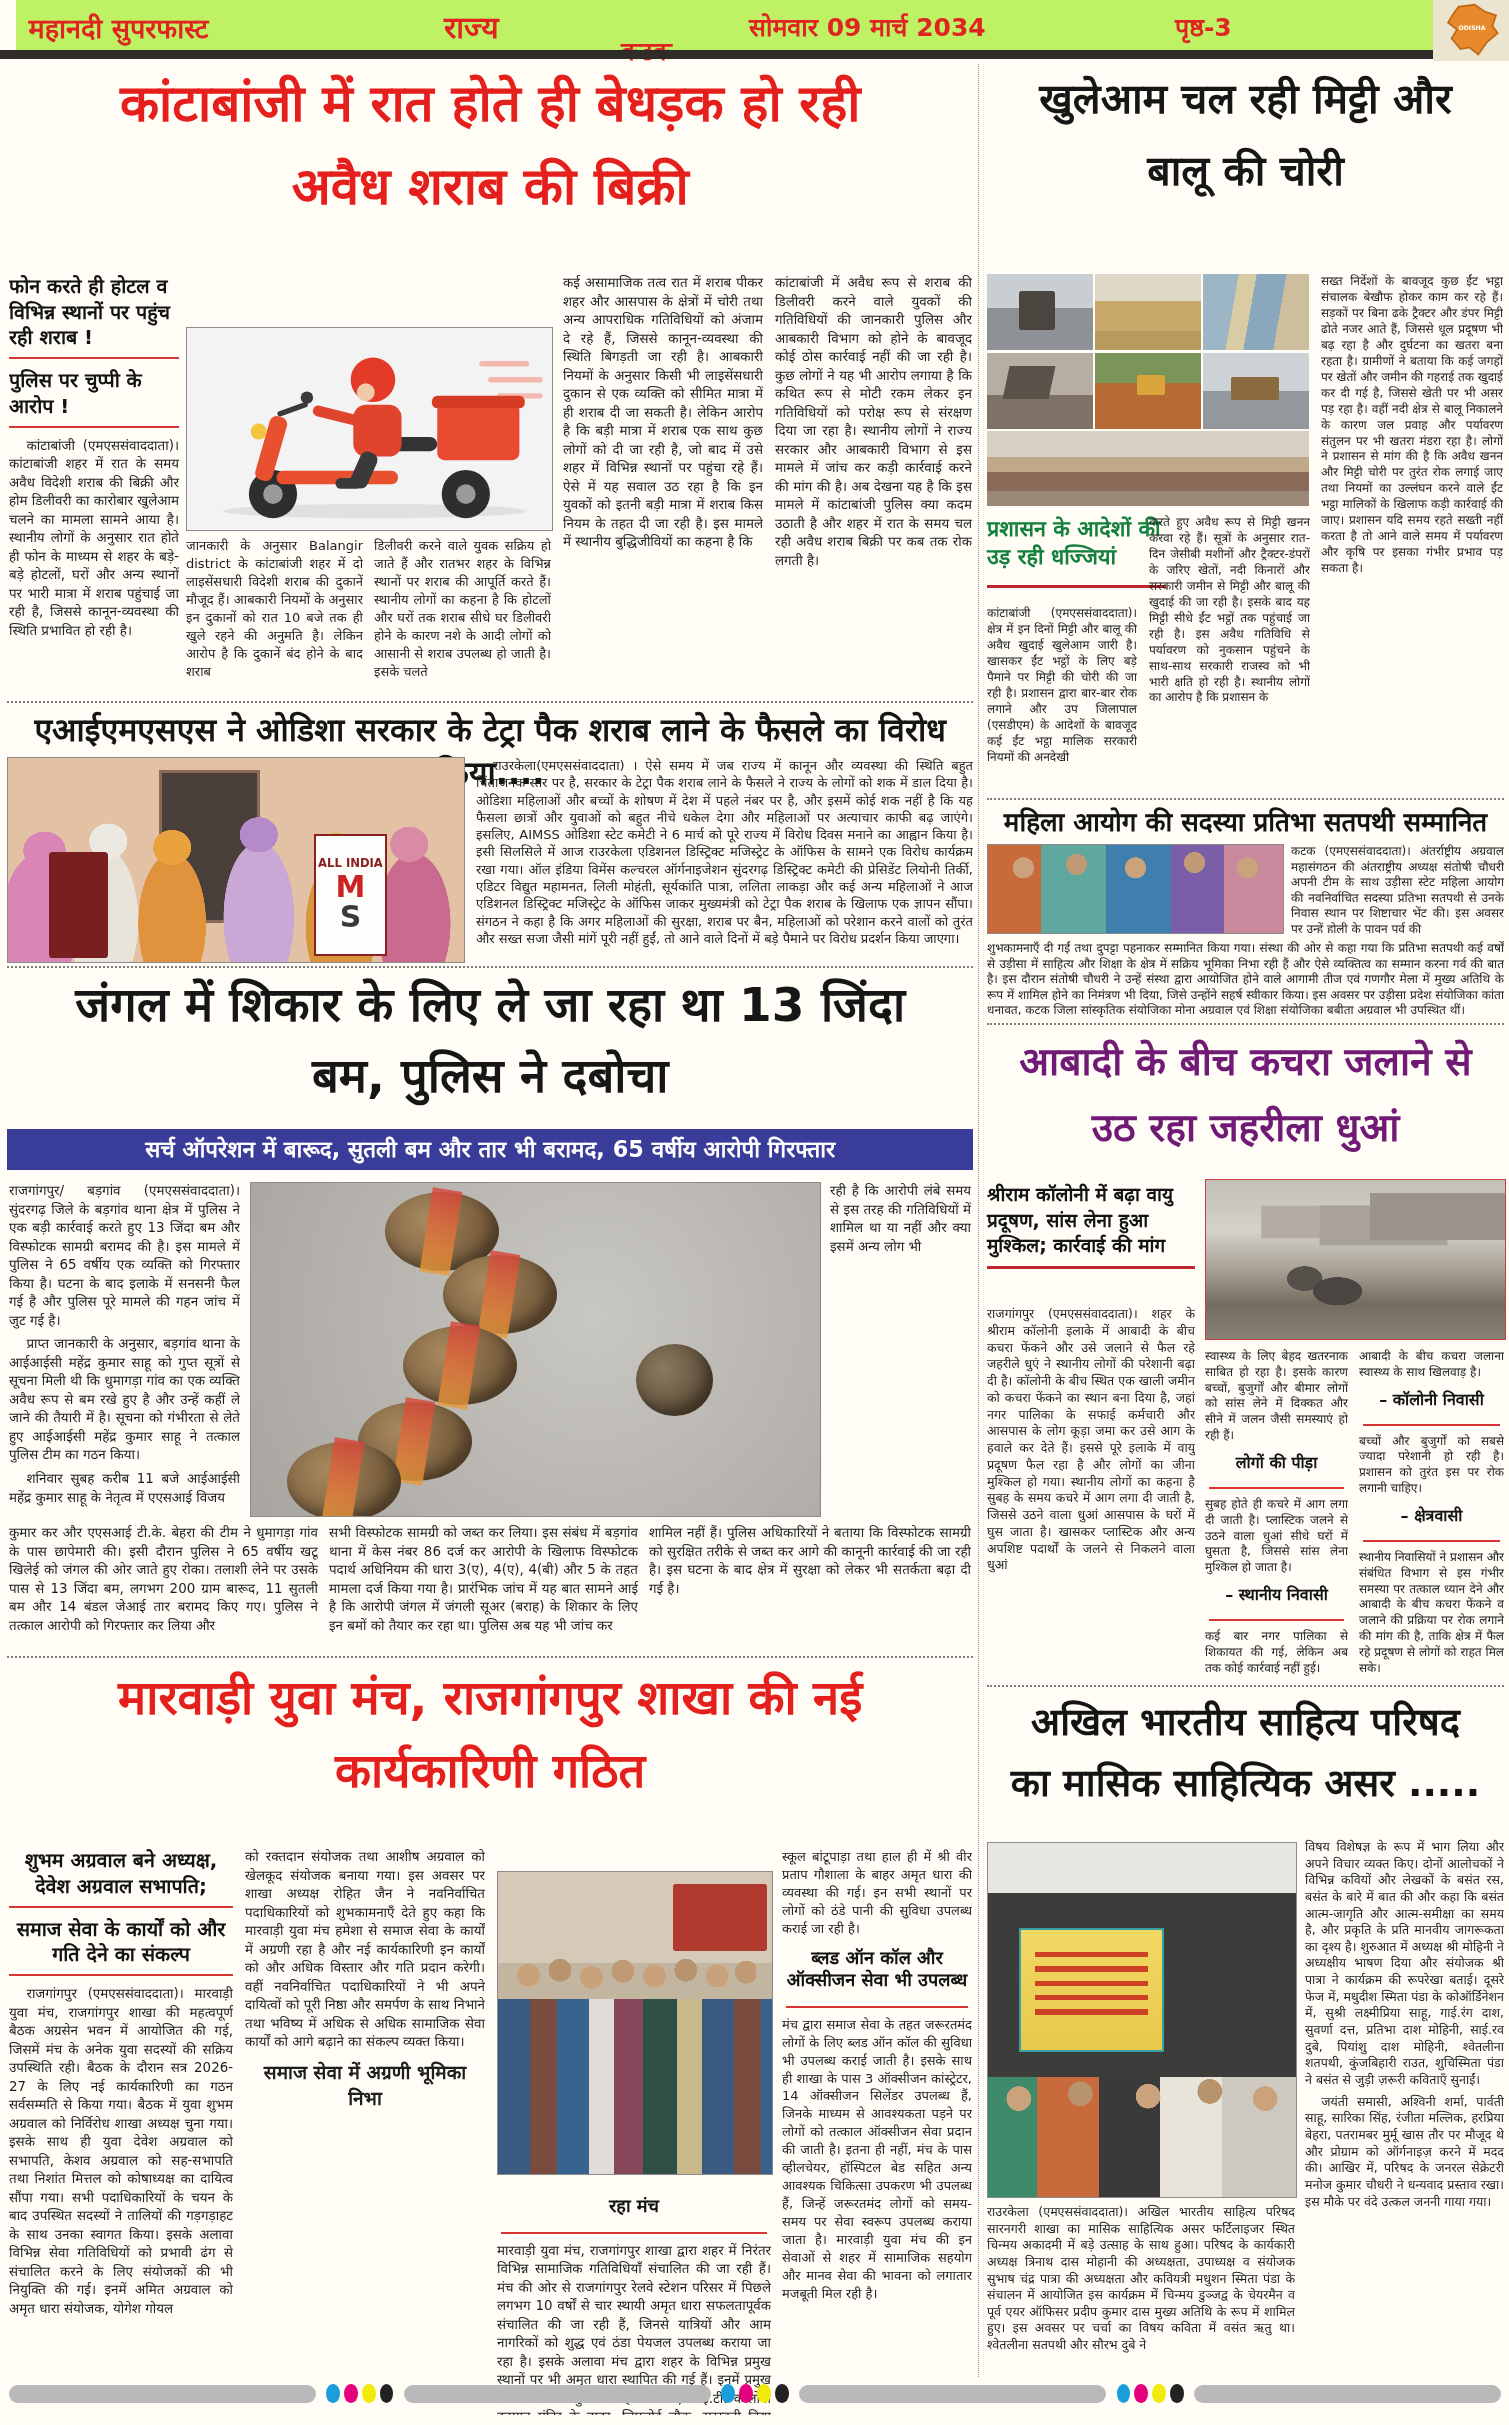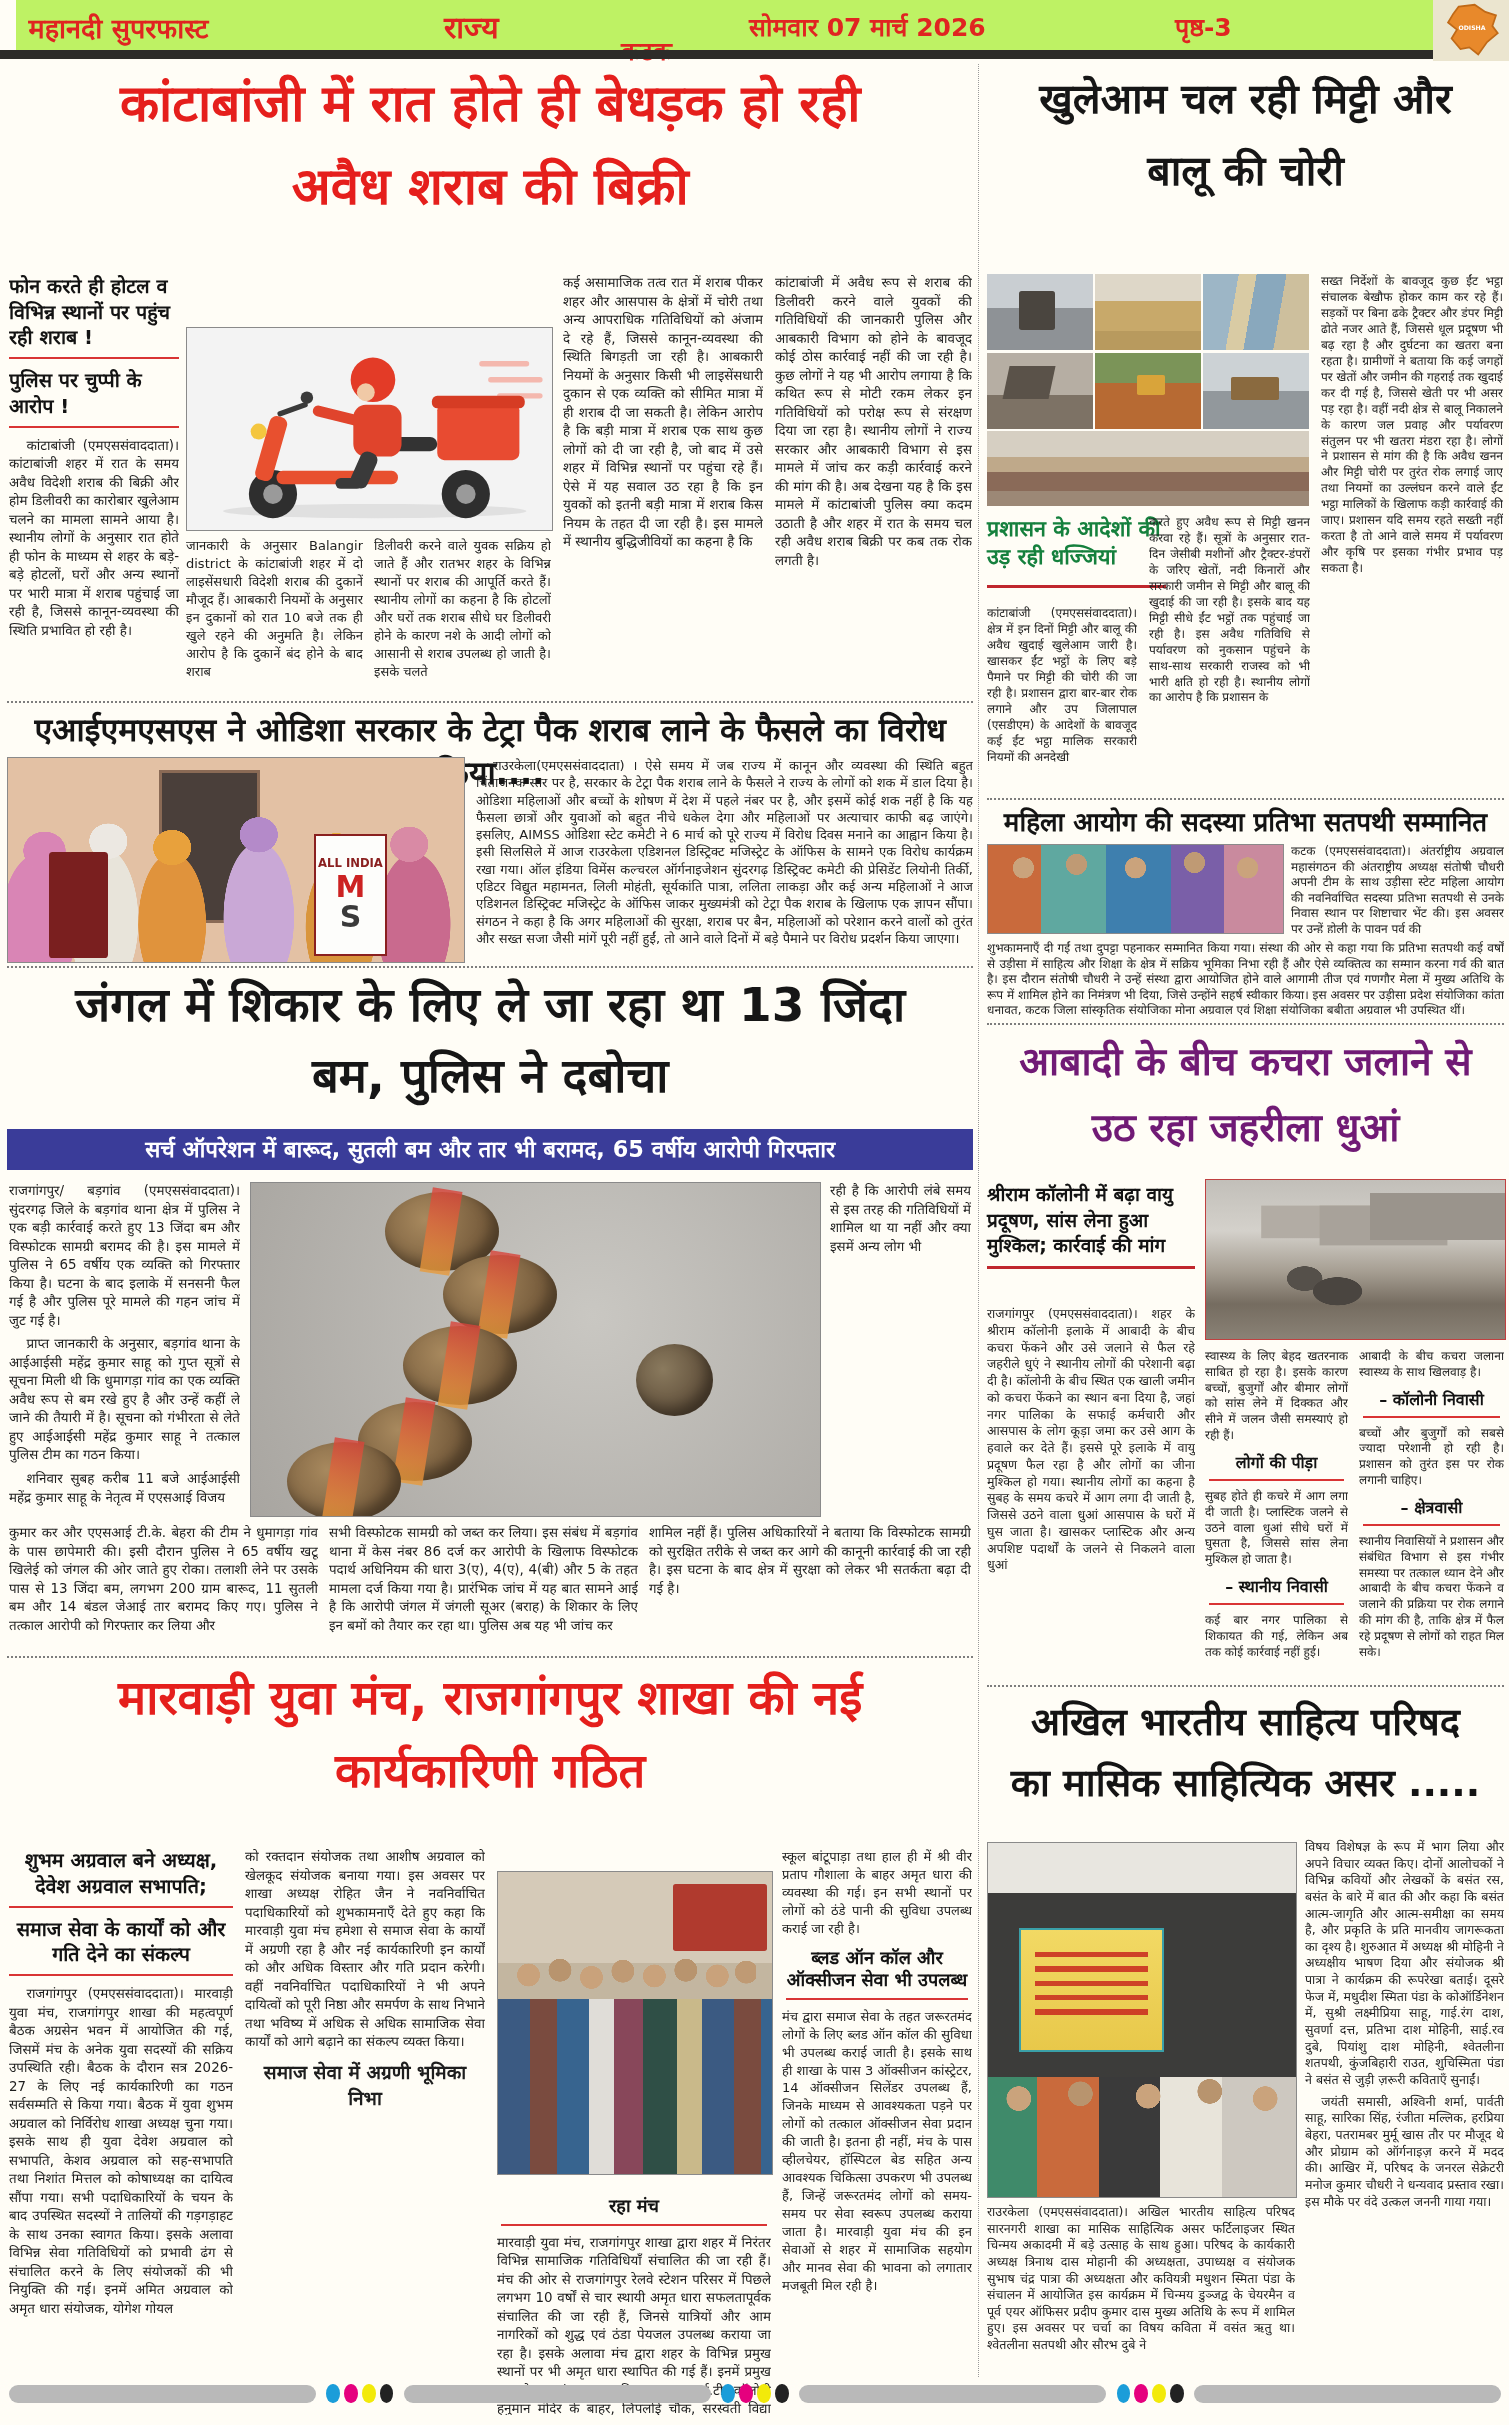--- a/index.html
+++ b/index.html
@@ -14,21 +14,21 @@
   .hdr-page{left:1159px;font-size:25px;}
   .rule{position:absolute;left:0;top:50px;width:1510px;height:9px;background:#2d2c29;}
   .mapbox{position:absolute;right:0;top:0;width:77px;height:61px;background:#ebe5cf;z-index:5;display:flex;align-items:center;justify-content:center;}
   
   .headline{position:absolute;text-align:center;font-weight:bold;}
   .headline span{display:block;}
   .col{position:absolute;overflow:hidden;text-align:justify;color:#1e1e1e;font-size:13.4px;line-height:1.38;}
   .col p{margin:0 0 5.4px;text-indent:1.3em;}
   .col p.noind{text-indent:0;}
   .kicker{font-weight:bold;color:#131313;border-bottom:2.7px solid #d93434;padding-bottom:6.3px;margin:0 0 9px;text-align:left;font-size:19.7px;line-height:1.3;text-indent:0;}
-  .qhead{font-weight:bold;color:#131313;text-align:center;border-bottom:2.7px solid #d93434;padding-bottom:6px;margin:9px 3.6px 8px;font-size:18px;line-height:1.25;text-indent:0;}
+  .qhead{font-weight:bold;color:#131313;text-align:center;border-bottom:2.7px solid #d93434;padding-bottom:14px;margin:9px 3.6px 8px;font-size:18px;line-height:1.25;text-indent:0;}
   .boldline{font-weight:bold;font-size:19px;text-align:center;text-indent:0;margin-top:7.2px;}
   .dotsep-h{position:absolute;border-top:2.7px dotted #7d7d7d;}
   .dotsep-v{position:absolute;left:978px;top:64px;height:2313px;border-left:1.8px dotted #9a9a9a;}
   .photo{position:absolute;border:0.9px solid #8a8a8a;overflow:hidden;}
   
   .a-head{left:7.2px;top:63px;width:966px;font-size:51px;line-height:1.62;color:#e51f1c;}
   .a-col1{left:9px;top:274px;width:170px;height:422px;}
   .a-illo{left:186px;top:327px;width:365px;height:202px;background:#f3f3f3;}
   .a-col2{left:186px;top:537px;width:177px;height:159px;font-size:13px;}
   .a-col3{left:374px;top:537px;width:177px;height:159px;font-size:13px;}
@@ -147,21 +147,21 @@
 </style>
 </head>
 <body>
 
 <div id="page">
 
   <div class="hdr">
     <span class="hdr-brand">महानदी सुपरफास्ट</span>
     <span class="hdr-section">राज्य</span>
     <span class="hdr-city">कटक</span>
-    <span class="hdr-date">सोमवार 07 मार्च 2026</span>
+    <span class="hdr-date">सोमवार 09 मार्च 2034</span>
     <span class="hdr-page">पृष्ठ-3</span>
   </div>
   <div class="rule"></div>
   <div class="mapbox">
     <svg width="66" height="55" viewBox="0 0 74 62">
       <path d="M22 4 L40 2 L52 10 L64 14 L60 26 L66 34 L54 44 L44 58 L34 50 L24 52 L14 40 L20 30 L10 22 L16 12 Z" fill="#e8892b" stroke="#c06a18" stroke-width="2"></path>
       <text x="37" y="30" text-anchor="middle" font-size="7" fill="#fff" font-weight="bold">ODISHA</text>
     </svg>
   </div>
 

